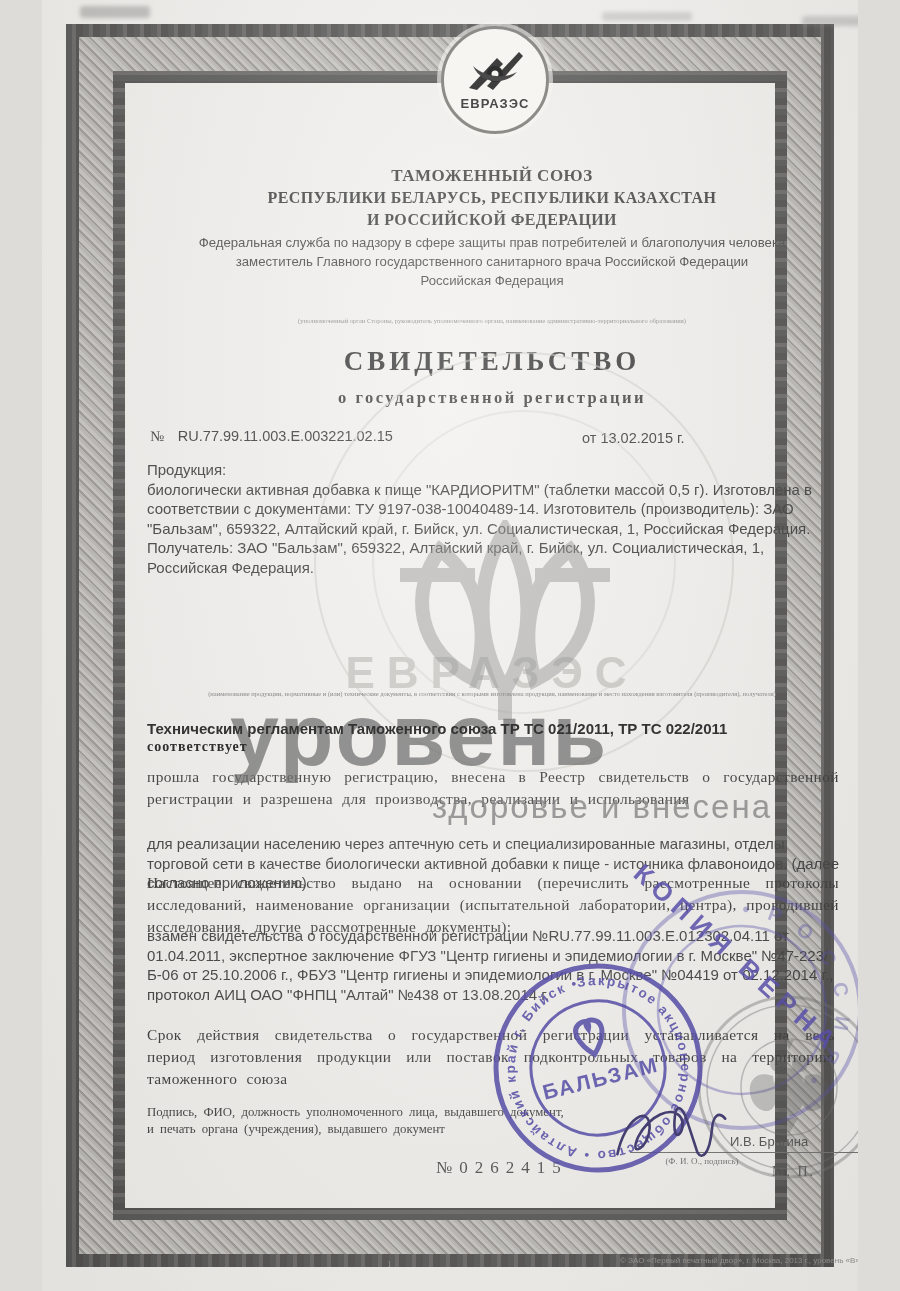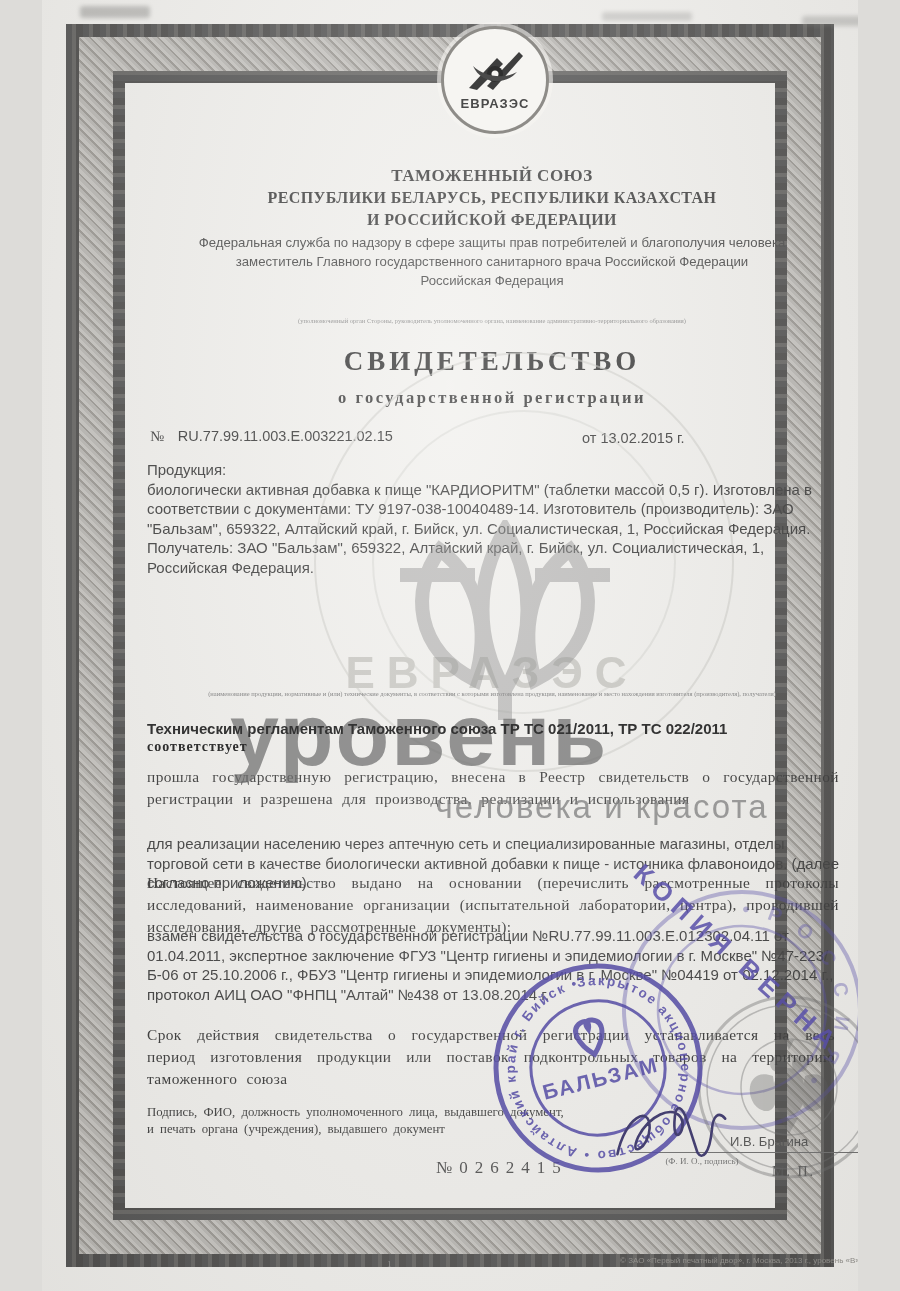--- a/index.html
+++ b/index.html
@@ -142,21 +142,21 @@
       <line x1="20" y1="55" x2="95" y2="55"></line>
       <line x1="155" y1="55" x2="230" y2="55"></line>
     </g>
   </svg>
 
   <div class="fineprint" style="top:690px;z-index:5;">(наименование продукции, нормативные и (или) технические документы, в соответствии с которыми изготовлена продукция, наименование и место нахождения изготовителя (производителя), получателя)</div>
   <div class="par" style="top:703px;font-weight:bold;font-size:14px;letter-spacing:1px;z-index:5;margin-top:36px;">соответствует</div>
   <div class="par sans bold" style="top:719px;z-index:5;">Техническим регламентам Таможенного союза ТР ТС 021/2011, ТР ТС 022/2011</div>
 
   <div class="wm-brand">уровень</div>
-  <div class="wm-tag">человека и красота</div>
+  <div class="wm-tag">здоровье и внесена</div>
 
   <div class="par serifj" style="top:766px;">прошла государственную регистрацию, внесена в Реестр свидетельств о государственной регистрации и разрешена для производства, реализации и использования</div>
   <div class="par sans" style="top:834px;">для реализации населению через аптечную сеть и специализированные магазины, отделы торговой сети в качестве биологически активной добавки к пище - источника флавоноидов. (далее согласно приложению)</div>
   <div class="par serifj" style="top:872px;">Настоящее свидетельство выдано на основании (перечислить рассмотренные протоколы исследований, наименование организации (испытательной лаборатории, центра), проводившей исследования, другие рассмотренные документы):</div>
   <div class="par sans" style="top:926px;">взамен свидетельства о государственной регистрации №RU.77.99.11.003.Е.012302.04.11 от 01.04.2011, экспертное заключение ФГУЗ "Центр гигиены и эпидемиологии в г. Москве" №47-223/Б-06 от 25.10.2006 г., ФБУЗ "Центр гигиены и эпидемиологии в г. Москве" №04419 от 02.12.2014 г., протокол АИЦ ОАО "ФНПЦ "Алтай" №438 от 13.08.2014 г.</div>
   <div class="par serifj" style="top:1024px;width:688px;">Срок действия свидетельства о государственной регистрации устанавливается на весь период изготовления продукции или поставок подконтрольных товаров на территорию таможенного союза</div>
 
   <div class="sig-left">Подпись, ФИО, должность уполномоченного лица, выдавшего документ, и печать органа (учреждения), выдавшего документ</div>
   <div class="sig-line"></div>
   <div class="sig-name">И.В. Брагина</div>

